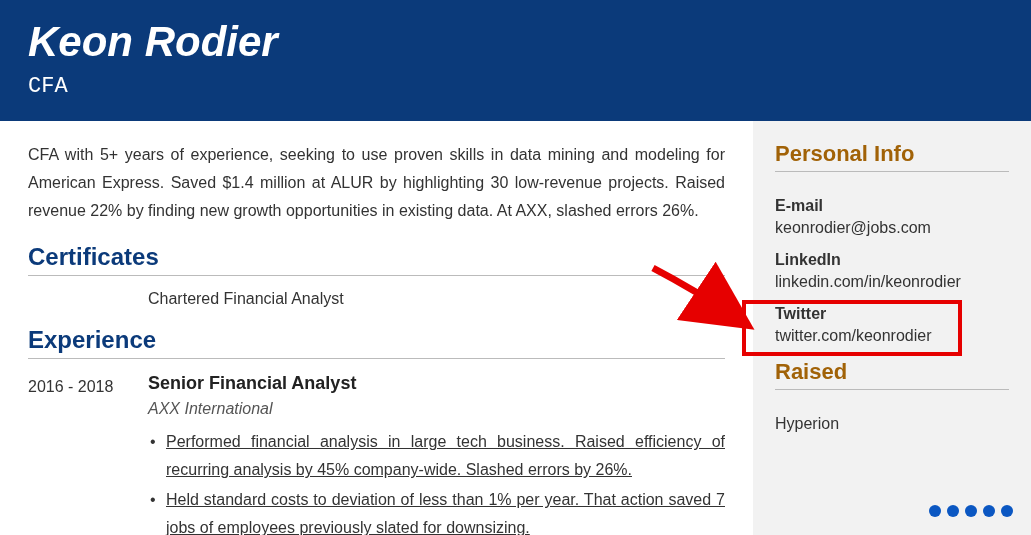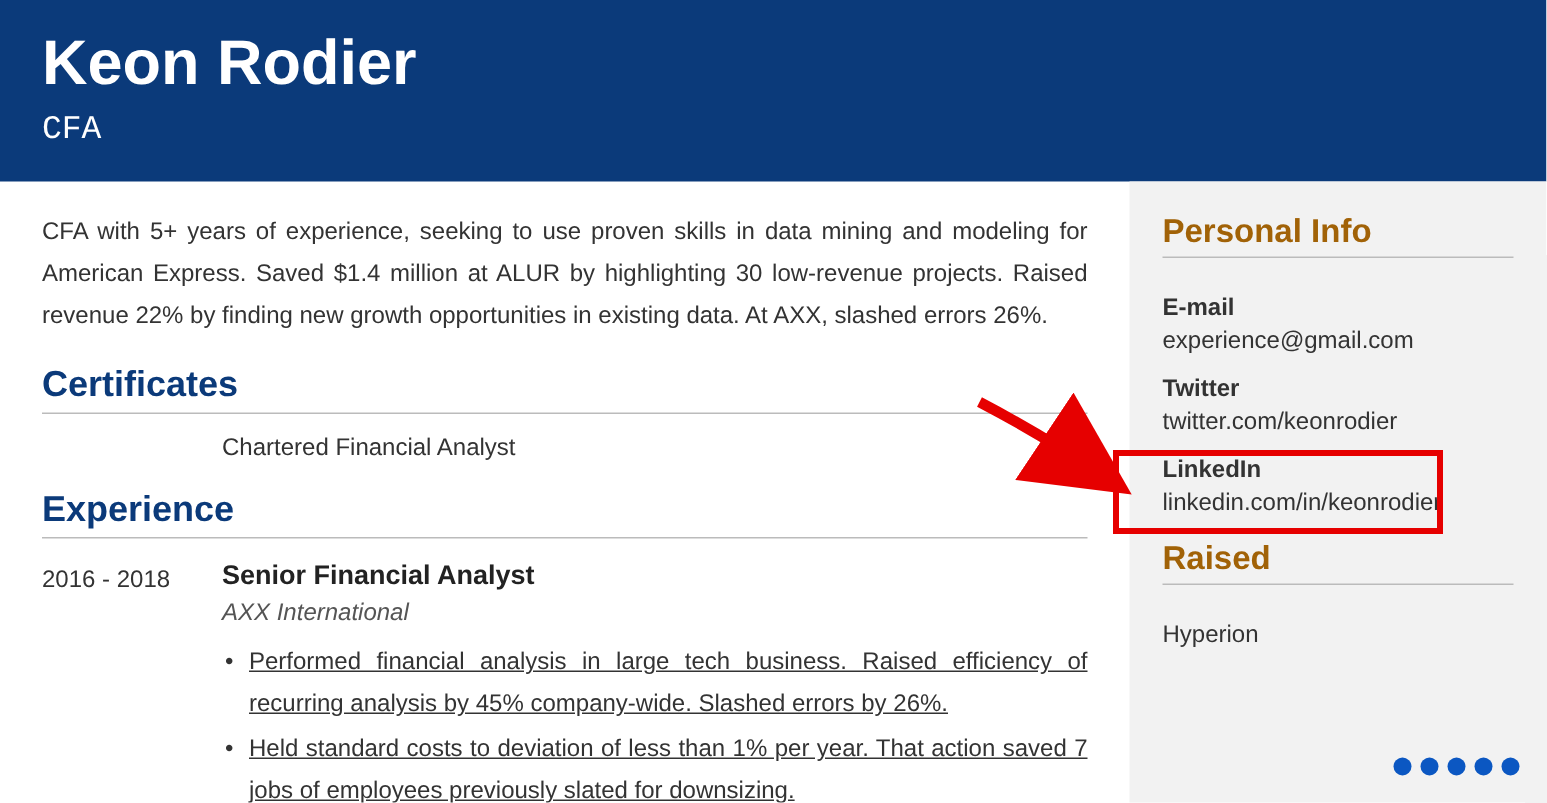--- a/index.html
+++ b/index.html
@@ -1,18 +1,18 @@
 <!DOCTYPE html>
 <html><head>
   <meta charset="utf-8">
   <style>
     * { box-sizing: border-box; margin: 0; padding: 0; }
     body { font-family: Arial, Helvetica, sans-serif; font-size: 16px; color: #222; background: #fff; width: 1031px; height: 535px; overflow: hidden; position: relative; }
     .header { background: #0b3a7a; color: #fff; padding: 18px 28px 22px 28px; }
-    .name { font-size: 42px; font-weight: bold; line-height: 1.15; }
+    .name { font-size: 42px; font-weight: bold; line-height: 1.15; font-style: italic; }
     .title { font-size: 22px; margin-top: 8px; font-weight: normal; font-family: Liberation Mono, monospace; }
     .body { display: flex; }
     .main { flex: 1; padding: 20px 28px 20px 28px; }
     .summary { text-align: justify; line-height: 1.75; color: #333; margin-bottom: 18px; }
     .section-title { color: #0b3a7a; font-size: 24px; font-weight: bold; border-bottom: 1px solid #bbb; padding-bottom: 4px; margin-bottom: 14px; margin-top: 4px; }
     .cert { margin-left: 120px; margin-bottom: 18px; color: #333; }
     .exp-row { display: flex; }
     .exp-dates { width: 120px; flex-shrink: 0; color: #333; line-height: 1.7; }
     .exp-content { flex: 1; }
     .exp-role { font-weight: bold; font-size: 18px; margin-bottom: 6px; }
@@ -61,31 +61,31 @@
       </div>
     </div>
   </div>
 
   <div class="sidebar">
     <div class="side-title">Personal Info</div>
 
 
     <div class="info-block">
       <div class="info-label">E-mail</div>
-      <div class="info-value">experience@gmail.com</div>
+      <div class="info-value">keonrodier@jobs.com</div>
+    </div>
+
+    <div class="info-block">
+      <div class="info-label">LinkedIn</div>
+      <div class="info-value">linkedin.com/in/keonrodier</div>
     </div>
 
     <div class="info-block">
       <div class="info-label">Twitter</div>
       <div class="info-value">twitter.com/keonrodier</div>
-    </div>
-
-    <div class="info-block">
-      <div class="info-label">LinkedIn</div>
-      <div class="info-value">linkedin.com/in/keonrodier</div>
     </div>
 
     <div class="side-title">Raised</div>
     <div class="skill-item">Hyperion</div>
   </div>
 </div>
 
 <div class="highlight-box"></div>
 <svg class="arrow-svg" viewBox="0 0 110 80">
   <defs>

